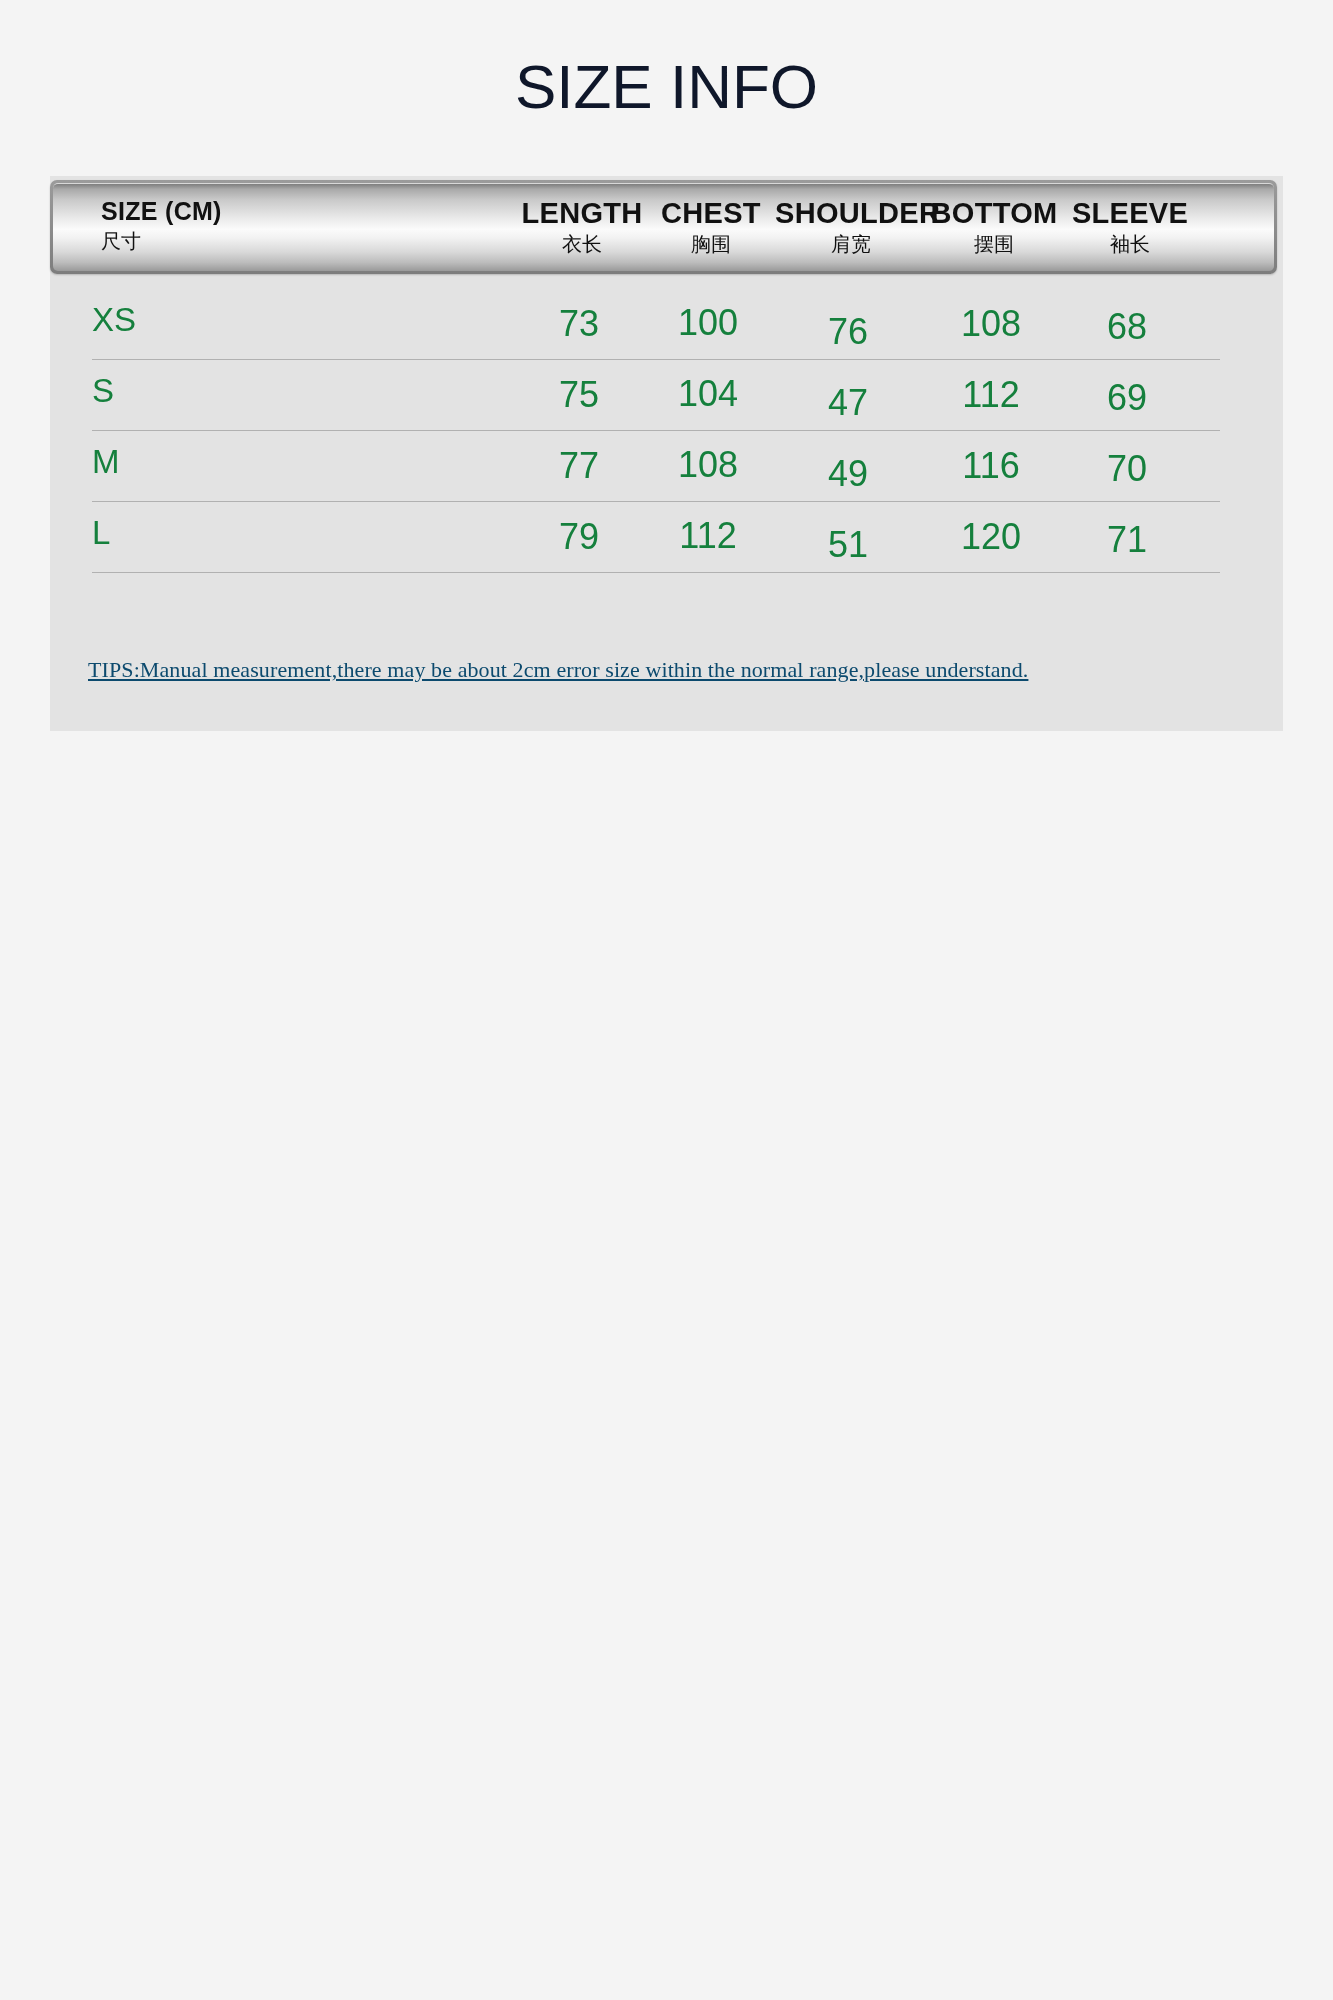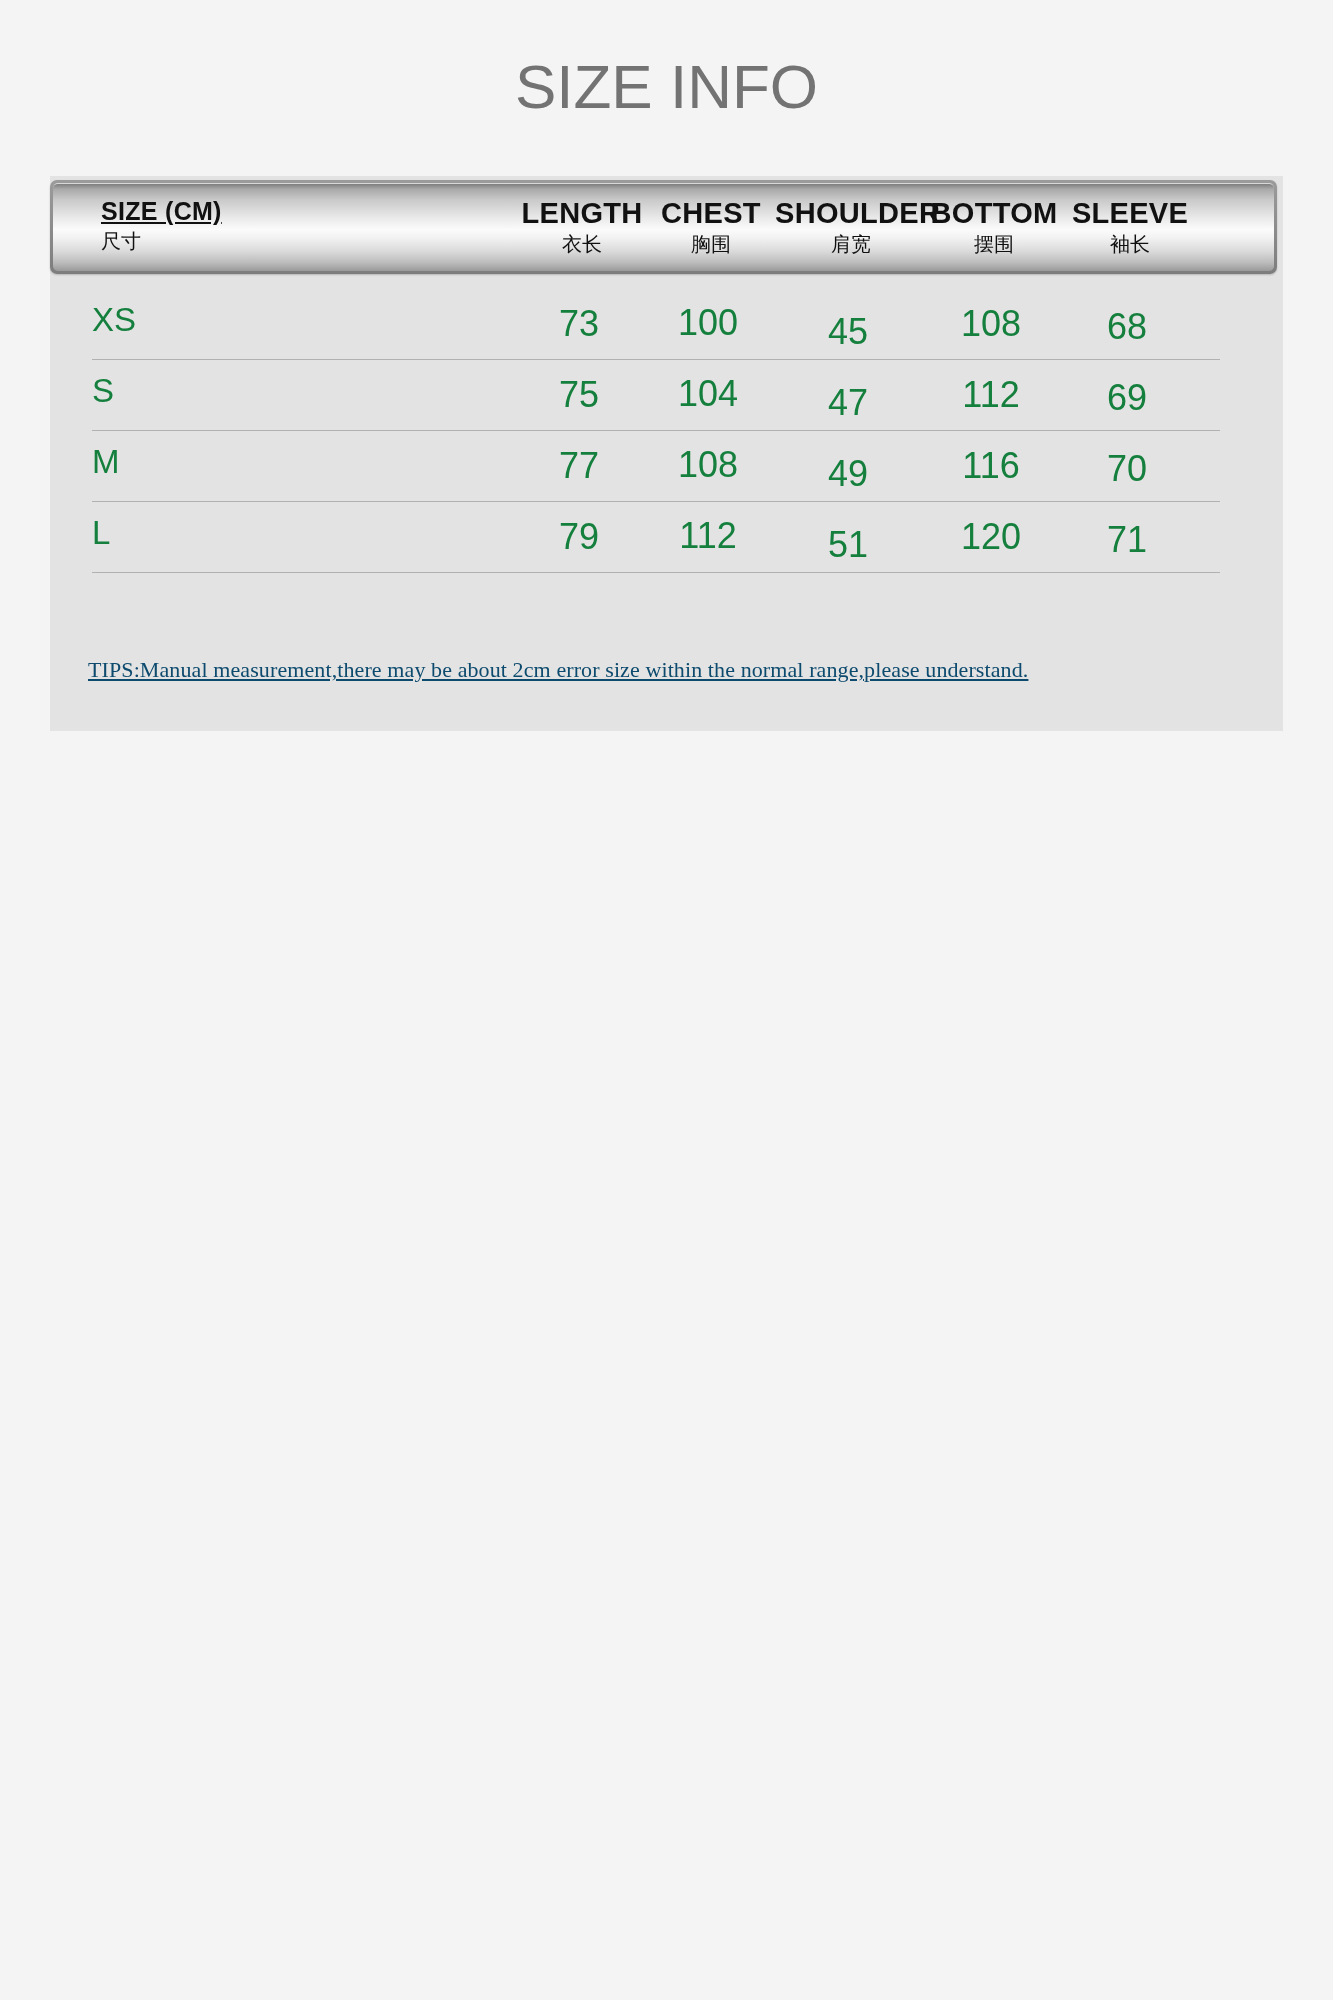--- a/index.html
+++ b/index.html
@@ -25,21 +25,21 @@
   .page-title {
     position: absolute;
     left: 0;
     top: 56px;
     width: 1333px;
     text-align: center;
     font-family: "Liberation Sans", sans-serif;
     font-size: 62px;
     font-weight: 400;
     letter-spacing: 0px;
-    color: #737373;
+    color: #0f172a;
     line-height: 1;
   }
 
   
   .chart-panel {
     position: absolute;
     left: 50px;
     top: 176px;
     width: 1233px;
     height: 555px;
@@ -107,21 +107,20 @@
   }
   .hdr-cell.size-col {
     left: 48px;
     top: 13px;
     text-align: left;
     width: 300px;
   }
   .hdr-cell.size-col .hdr-en {
     font-weight: 700;
     font-size: 25px;
-    text-decoration: underline;
   }
 
   
   .table-body {
     position: absolute;
     left: 50px;
     top: 289px;
     width: 1233px;
   }
   .data-row {
@@ -217,21 +216,21 @@
       </div>
     </div>
   </div>
 
   <div class="table-body">
 
     <div class="data-row">
       <span class="cell size-label">XS</span>
       <span class="cell val c-length">73</span>
       <span class="cell val c-chest">100</span>
-      <span class="cell val c-shoulder">45</span>
+      <span class="cell val c-shoulder">76</span>
       <span class="cell val c-bottom">108</span>
       <span class="cell val c-sleeve">68</span>
       <span class="row-rule"></span>
     </div>
 
     <div class="data-row">
       <span class="cell size-label">S</span>
       <span class="cell val c-length">75</span>
       <span class="cell val c-chest">104</span>
       <span class="cell val c-shoulder">47</span>

